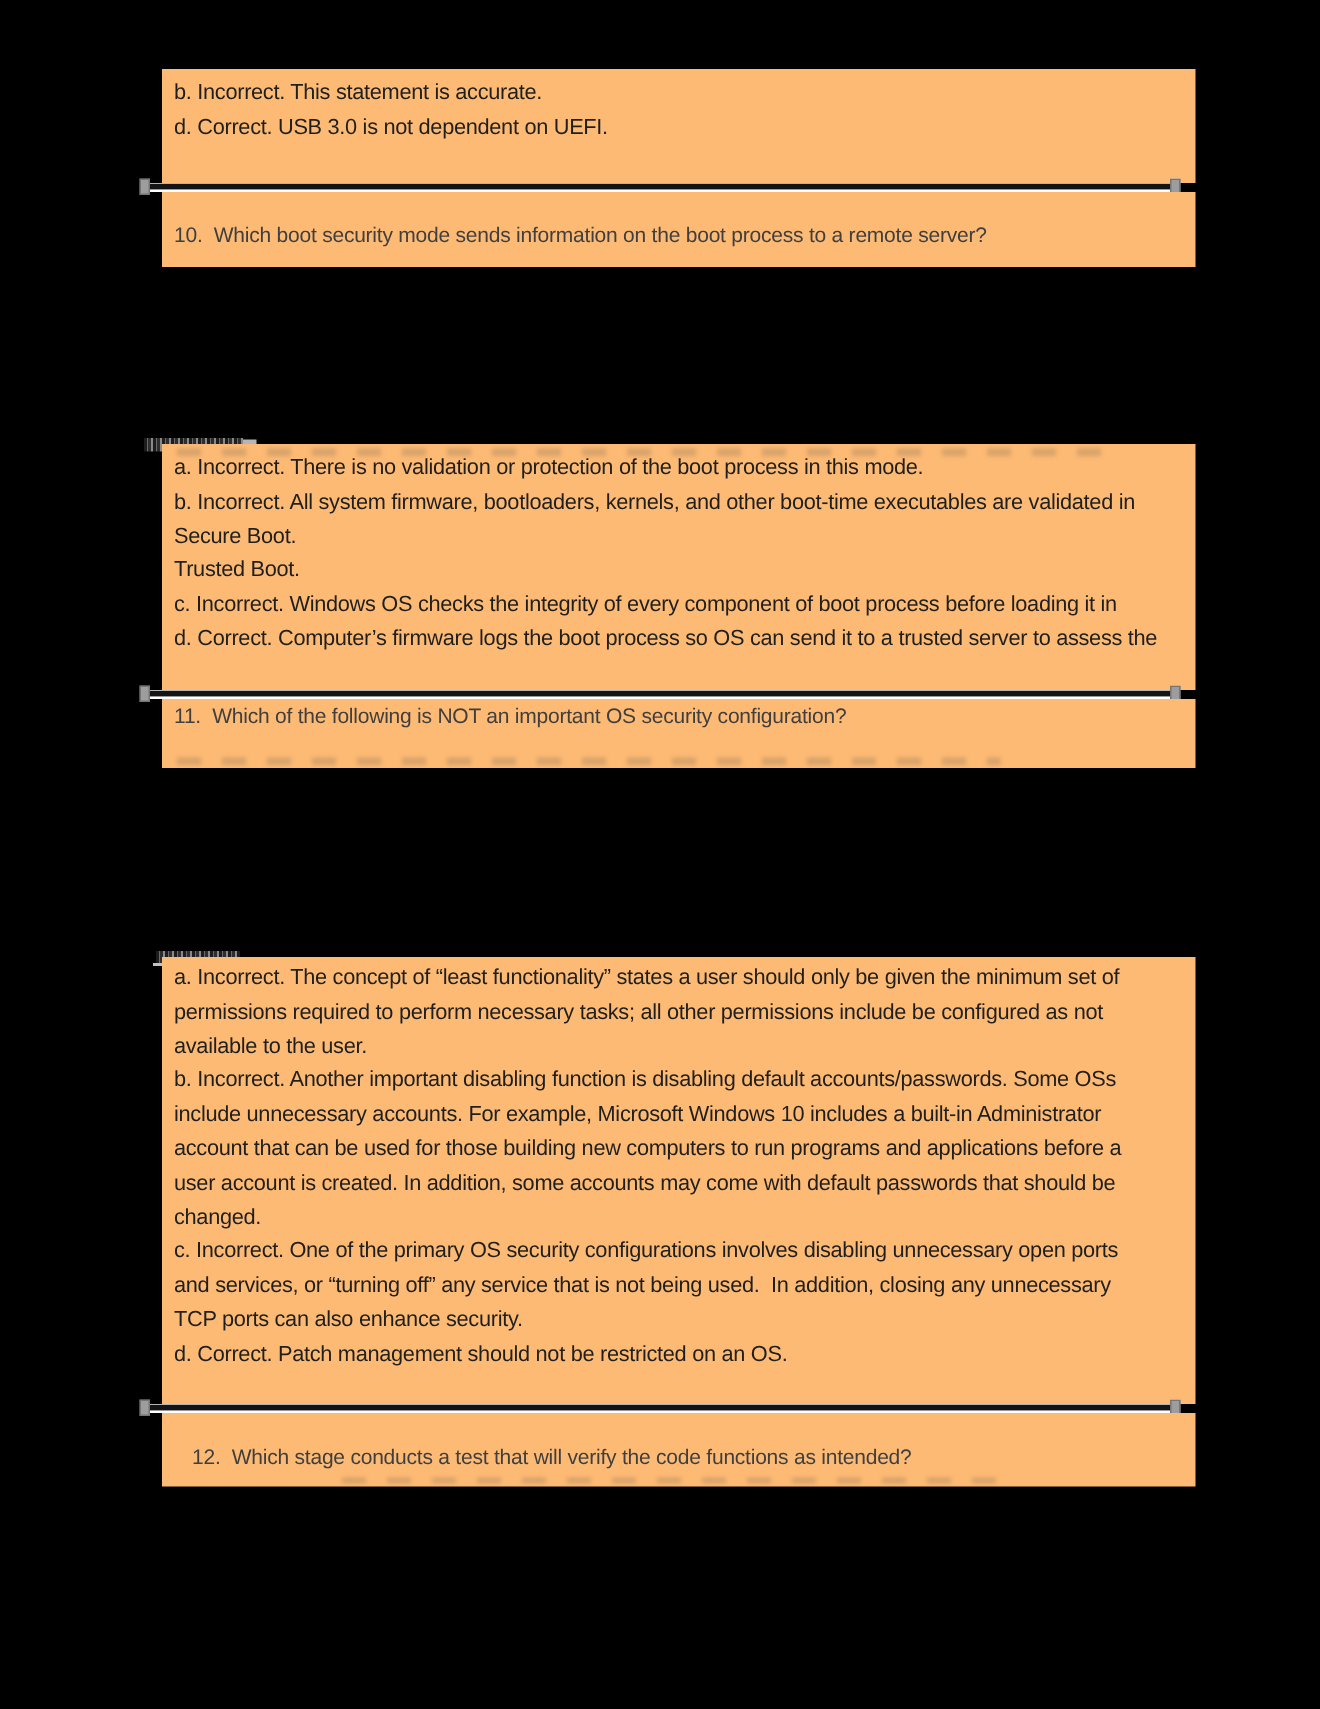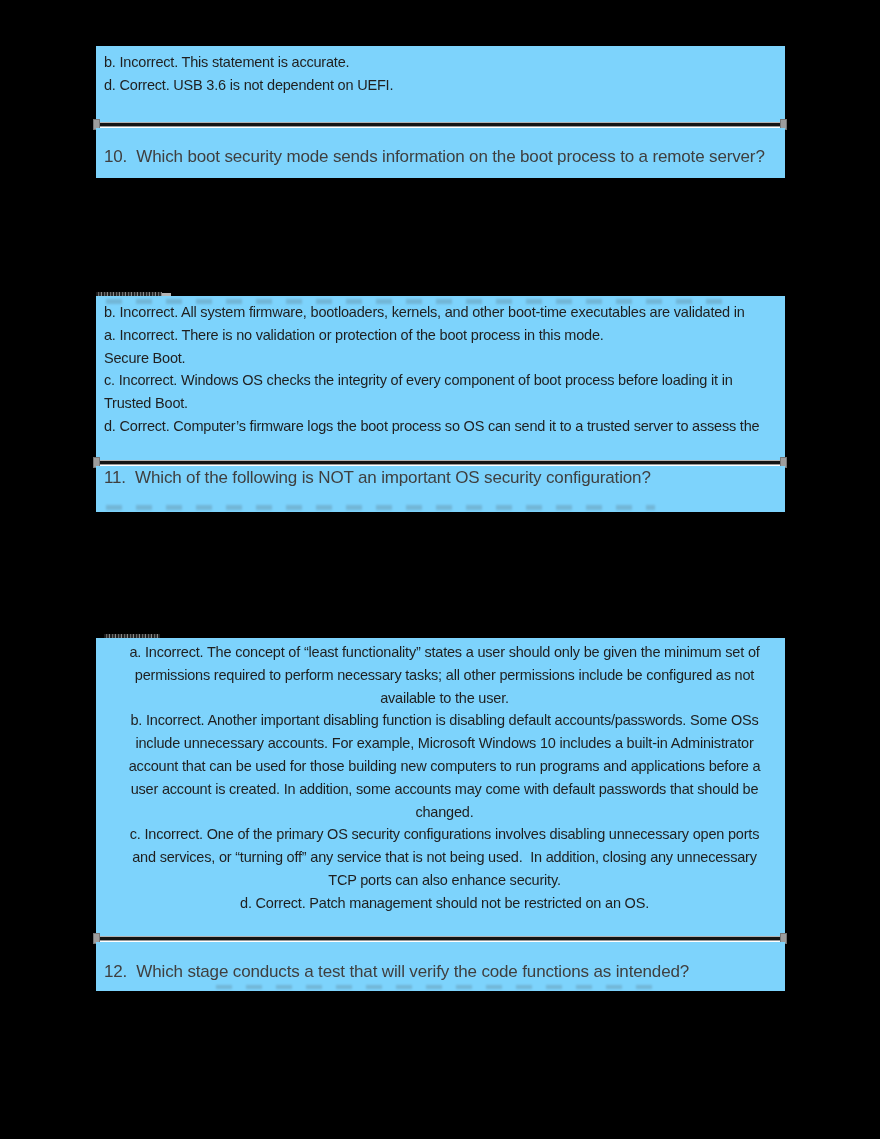--- a/index.html
+++ b/index.html
@@ -5,45 +5,45 @@
   html, body { margin:0; padding:0; }
   body {
     width:880px; height:1139px;
     background:#000000;
     position:relative;
     font-family:"Liberation Sans", sans-serif;
     overflow:hidden;
   }
   .block {
     position:absolute;
-    left:96px; width:689px;
-    background:#7dd3fc;
+    left:108px; width:689px;
+    background:#fdba74;
     overflow:hidden;
     box-sizing:border-box;
   }
   .line {
     height:22.8px; line-height:22.8px;
     font-size:14.5px; letter-spacing:-0.2px;
     white-space:pre; overflow:hidden;
     padding-left:8px;
     color:#1f1f1f;
   }
   .question-line {
     height:23px; line-height:23px;
-    font-size:17px; letter-spacing:-0.15px;
+    font-size:14px; letter-spacing:-0.15px;
     white-space:pre; overflow:hidden;
     padding-left:8px;
     color:#3f3f3f;
   }
   #block-prev      { top:46px;  height:76px;  padding-top:5px; }
   #block-q10       { top:128px; height:50px;  padding-top:17px; }
   #block-a10       { top:296px; height:164px; padding-top:5px; }
   #block-q11       { top:466px; height:46px;  }
-  #block-a11       { top:638px; height:298px; padding-top:3px;text-align:center; }
-  #block-q12       { top:942px; height:49px;  padding-top:18px; }
+  #block-a11       { top:638px; height:298px; padding-top:3px; }
+  #block-q12       { top:942px; height:49px;  padding-top:18px;padding-left:12px; }
 
   .divider {
     position:absolute; left:96px; width:688px; height:6px;
     background:linear-gradient(to bottom, #b3b3b3 0 1px, #141414 1px 4px, #999999 4px 5px, #ffffff 5px 6px);
   }
   .divider::before, .divider::after {
     content:""; position:absolute; top:-3px;
     width:7px; height:11px;
     background:#9d9d9d;
     box-shadow: inset 0 0 0 1px #757575;
@@ -78,38 +78,38 @@
   }
   #ghost-a10 { top:3px;  left:10px; right:60px; }
   #ghost-q11 { top:39px; left:10px; right:130px; }
   #ghost-q12 { top:43px; left:120px; right:120px; height:4px; }
 </style>
 </head>
 <body>
 
 <div class="block" id="block-prev">
   <div class="line">b. Incorrect. This statement is accurate.</div>
-  <div class="line">d. Correct. USB 3.6 is not dependent on UEFI.</div>
+  <div class="line">d. Correct. USB 3.0 is not dependent on UEFI.</div>
 </div>
 
 <div class="divider" id="divider-1"></div>
 
 <div class="block" id="block-q10">
   <div class="question-line">10.  Which boot security mode sends information on the boot process to a remote server?</div>
 </div>
 
 <div class="artifact" id="artifact-a"></div>
 
 <div class="block" id="block-a10">
   <div class="ghost" id="ghost-a10"></div>
+  <div class="line">a. Incorrect. There is no validation or protection of the boot process in this mode.</div>
   <div class="line">b. Incorrect. All system firmware, bootloaders, kernels, and other boot-time executables are validated in</div>
-  <div class="line">a. Incorrect. There is no validation or protection of the boot process in this mode.</div>
   <div class="line">Secure Boot.</div>
+  <div class="line">Trusted Boot.</div>
   <div class="line">c. Incorrect. Windows OS checks the integrity of every component of boot process before loading it in</div>
-  <div class="line">Trusted Boot.</div>
   <div class="line">d. Correct. Computer’s firmware logs the boot process so OS can send it to a trusted server to assess the</div>
 </div>
 
 <div class="divider" id="divider-2"></div>
 
 <div class="block" id="block-q11">
   <div class="question-line">11.  Which of the following is NOT an important OS security configuration?</div>
   <div class="ghost" id="ghost-q11"></div>
 </div>
 

